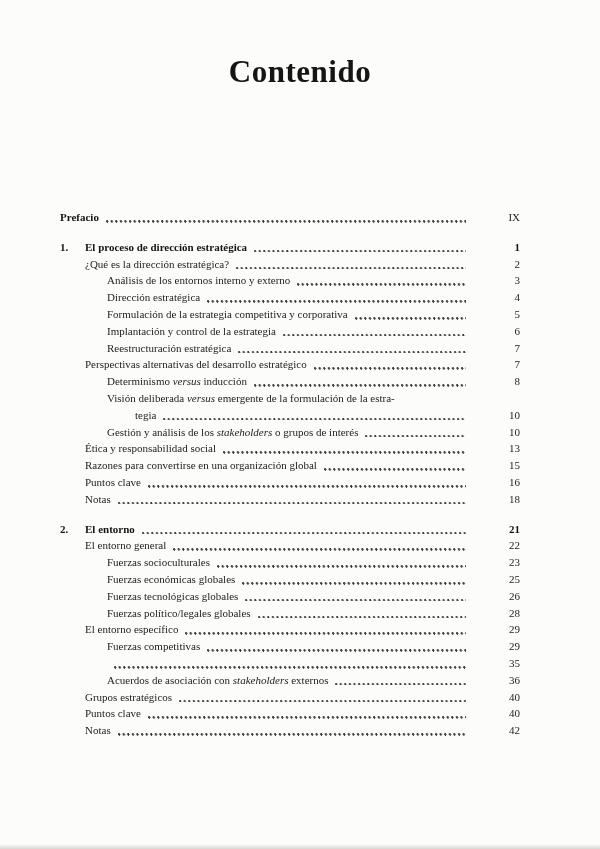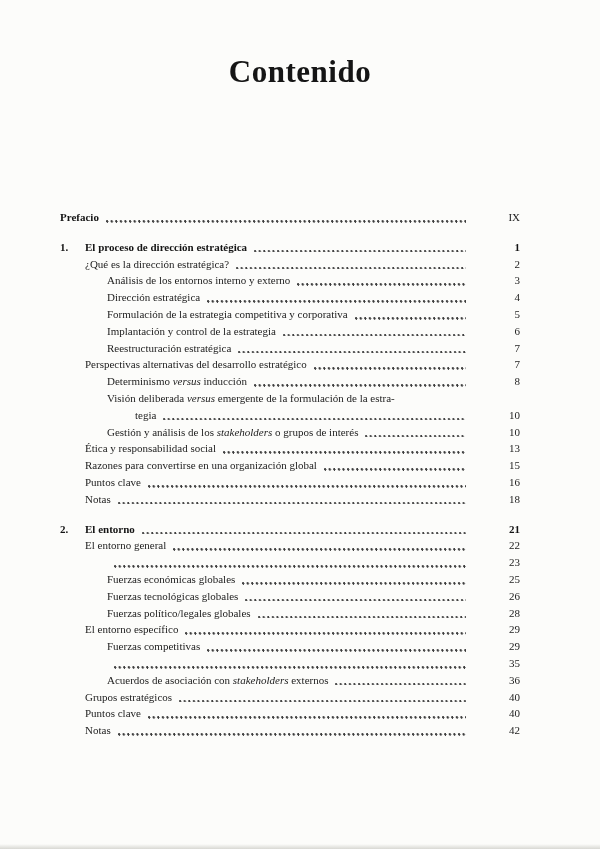--- a/index.html
+++ b/index.html
@@ -191,20 +191,21 @@
       <div class="row">
     <span class="ind" style="width: 25px;"></span>
 
     <span class="txt"><span>El entorno general</span></span>
     <span class="leader"></span>
     <span class="pg">22</span>
   </div>
       <div class="row">
     <span class="ind" style="width: 47px;"></span>
 
+    <span class="txt"><span>Fuerzas socioculturales</span></span>
     <span class="leader"></span>
     <span class="pg">23</span>
   </div>
       <div class="row">
     <span class="ind" style="width: 47px;"></span>
 
     <span class="txt"><span>Fuerzas económicas globales</span></span>
     <span class="leader"></span>
     <span class="pg">25</span>
   </div>

